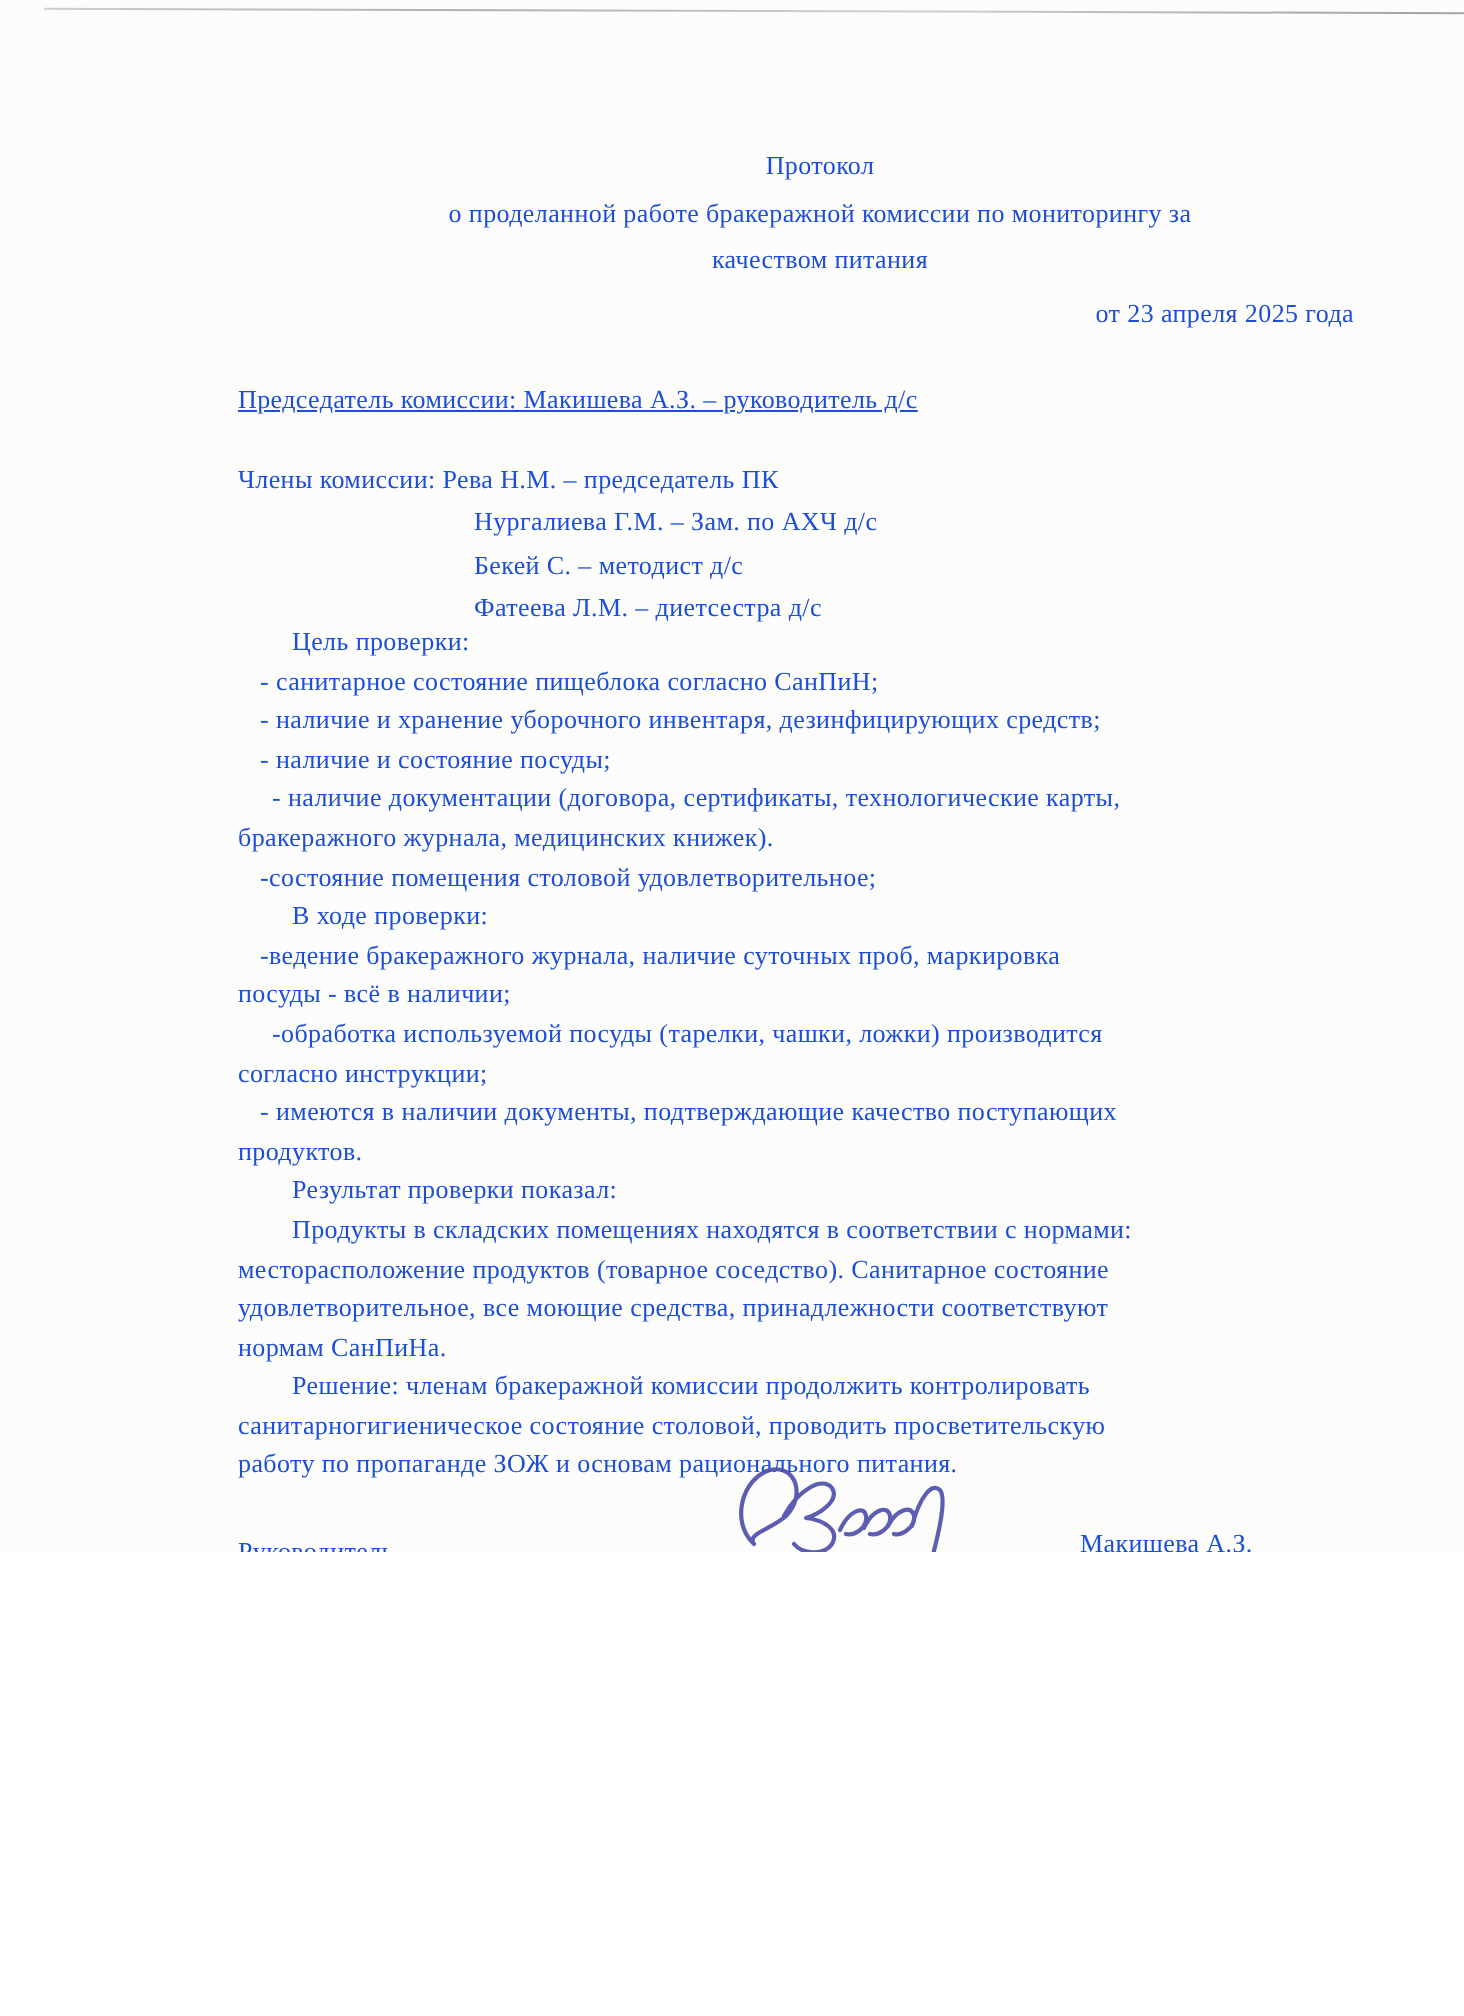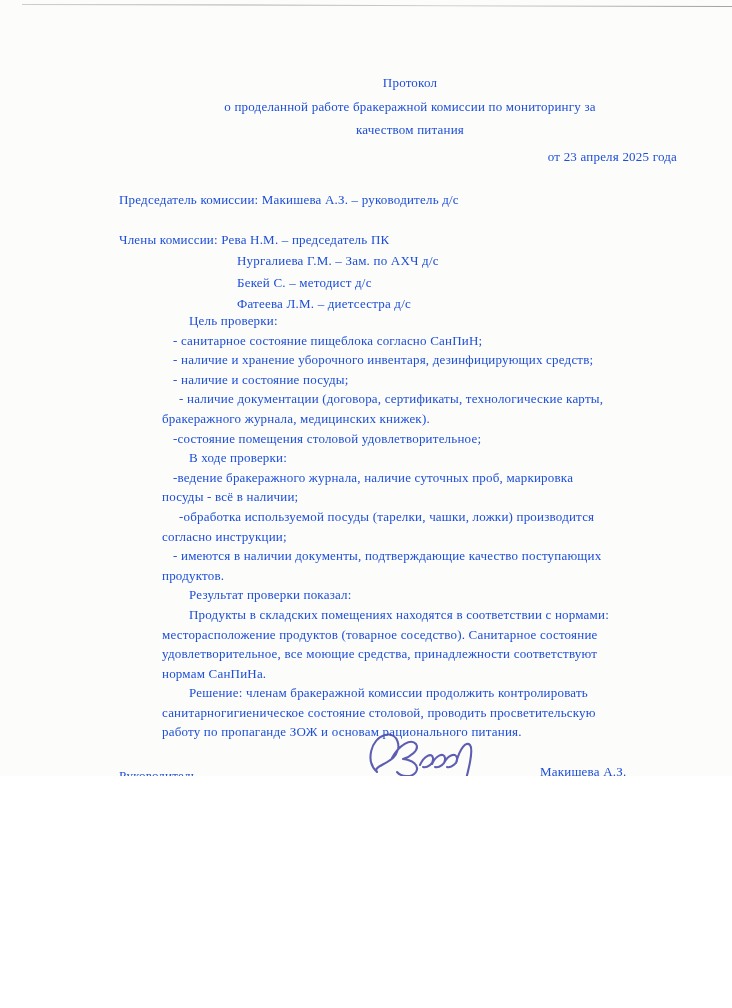--- a/index.html
+++ b/index.html
@@ -9,25 +9,25 @@
     font-family:"Liberation Serif","DejaVu Serif",serif;
     color:#1d4ed8; font-size:13px; letter-spacing:.2px;
   }
   .scan-line {
     position:absolute; top:5px; left:22px; right:0; height:1px;
     background:linear-gradient(90deg,#c2c2c2,#9d9d9d 30%,#c6c6c6 60%,#8f8f8f 95%);
     transform:rotate(0.18deg); opacity:.8;
   }
   .title-block { position:absolute; top:71px; left:90px; width:640px; text-align:center; line-height:23.5px; }
   .date-line { position:absolute; top:149px; right:55px; }
-  .chairman-line { position:absolute; top:192px; left:119px; }
+  .chairman-line { position:absolute; top:192px; left:119px;text-decoration:underline; }
   .members-block { position:absolute; top:229px; left:119px; line-height:21.4px; }
   .members-block .indented { padding-left:118px; }
   .body-block { position:absolute; top:311px; left:119px; width:566px; line-height:19.6px; }
-  .body-block .ln { white-space:nowrap;margin-left:43px; }
+  .body-block .ln { white-space:nowrap; }
   .body-block .b  { padding-left:11px; }
   .body-block .b2 { padding-left:17px; }
   .body-block .in { padding-left:27px; }
   .abs { position:absolute; white-space:nowrap;text-decoration:underline; }
   .sig-underline { position:absolute; height:1px; background:#66666b; }
   .ink { position:absolute; left:0; top:0; width:732px; height:1008px; pointer-events:none; }
   .ink path { fill:none; stroke:#4f50ab; stroke-width:2.1; stroke-linecap:round; stroke-linejoin:round; opacity:.92; }
 </style>
 </head>
 <body>

